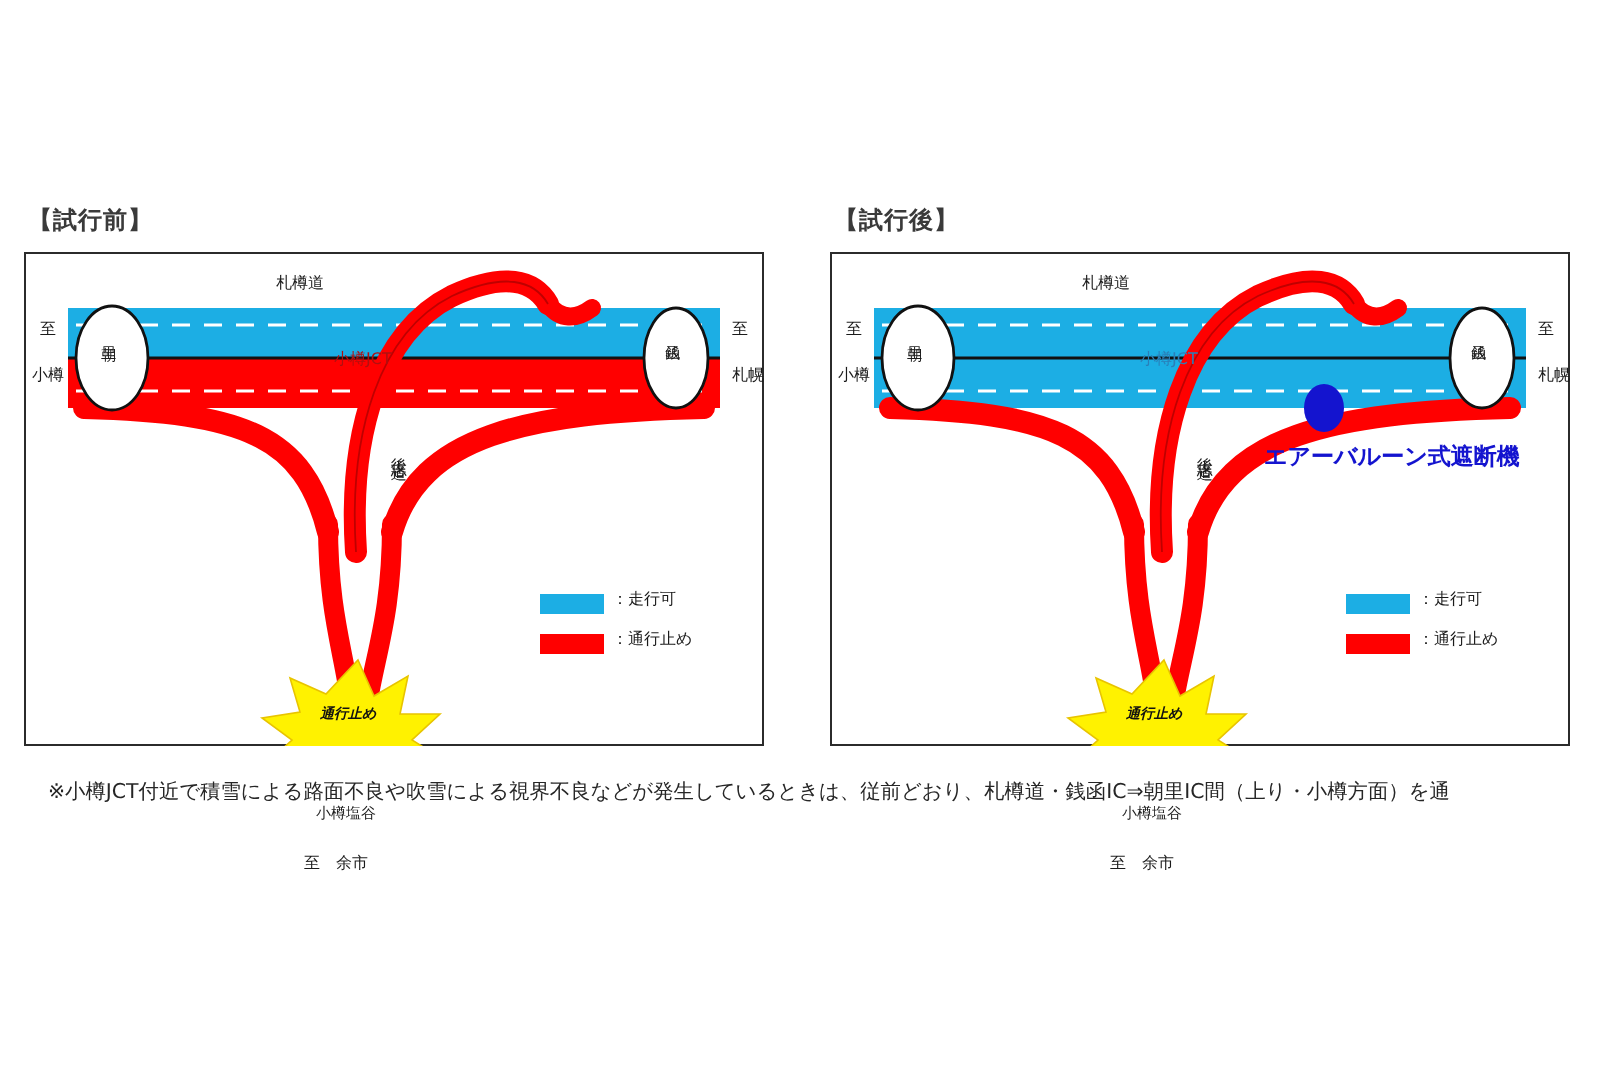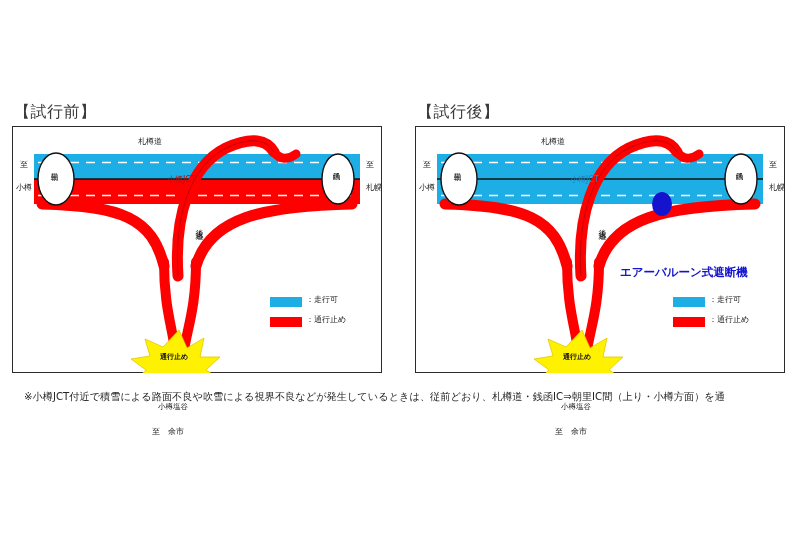--- a/index.html
+++ b/index.html
@@ -11,41 +11,41 @@
   }
   .page{position:absolute;left:0;top:0;width:800px;height:534px;}
 
   
   .panel{position:absolute;top:126px;width:370px;height:247px;}
   .panel.left{left:12px;}
   .panel.right{left:415px;}
 
   .panel-title{
     position:absolute;top:-24px;left:2px;
-    font-size:16px;color:#3a3a3a;letter-spacing:.5px;
-    white-space:nowrap;font-weight:400;
+    font-size:12px;color:#3a3a3a;letter-spacing:.5px;
+    white-space:nowrap;font-weight:700;
   }
   .panel-frame{
     position:absolute;left:0;top:0;width:100%;height:100%;
     border:1.6px solid #2b2b2b;background:#ffffff;box-sizing:border-box;
   }
   .panel-svg{position:absolute;left:0;top:0;width:370px;height:247px;}
 
   
   .lbl{position:absolute;font-size:8px;color:#1a1a1a;white-space:nowrap;
        line-height:1.05;font-weight:400;}
   .lbl.v{writing-mode:vertical-rl;text-orientation:upright;letter-spacing:2px;}
   .lbl.node{font-size:7.5px;letter-spacing:0px;}
   .lbl.red{color:#b01010;}
   .lbl.blue-road{color:#2a7fb8;}
   .lbl.legend{font-size:8px;color:#1a1a1a;font-weight:400;}
   .lbl.balloon{
     color:#1414cf;font-size:11.5px;font-weight:800;letter-spacing:0px;
   }
-  .lbl.burst{font-size:7px;color:#111;font-weight:700;}
+  .lbl.burst{font-size:7px;color:#111;font-weight:700;font-style:italic;}
 
   
   .caption{
     position:absolute;left:24px;top:388px;width:784px;
     font-size:10.2px;color:#262626;line-height:1.75;
     font-family:"DejaVu Sans","Liberation Sans",sans-serif;
   }
   .caption .l2{display:block;text-indent:14px;}
 </style>
 </head>
@@ -172,21 +172,21 @@
     <div class="lbl" style="left:8px;top:35px;">至</div>
     <div class="lbl" style="left:4px;top:58px;">小樽</div>
 
     <div class="lbl" style="left:354px;top:35px;">至</div>
     <div class="lbl" style="left:354px;top:58px;">札幌</div>
 
     <div class="lbl" style="left:140px;top:302px;">至　余市</div>
 
     <div class="lbl burst" style="left:148px;top:228px;">通行止め</div>
 
-    <div class="lbl balloon" style="left:205px;top:96px;margin-top:44px;">エアーバルーン式遮断機</div>
+    <div class="lbl balloon" style="left:217px;top:96px;">エアーバルーン式遮断機</div>
 
     <div class="lbl legend" style="left:294px;top:170px;">：走行可</div>
     <div class="lbl legend" style="left:294px;top:190px;">：通行止め</div>
   </div>
 
   <div class="caption">
     <span>※小樽JCT付近で積雪による路面不良や吹雪による視界不良などが発生しているときは、従前どおり、札樽道・銭函IC⇒朝里IC間（上り・小樽方面）を通</span>
   </div>
 
 </div>

